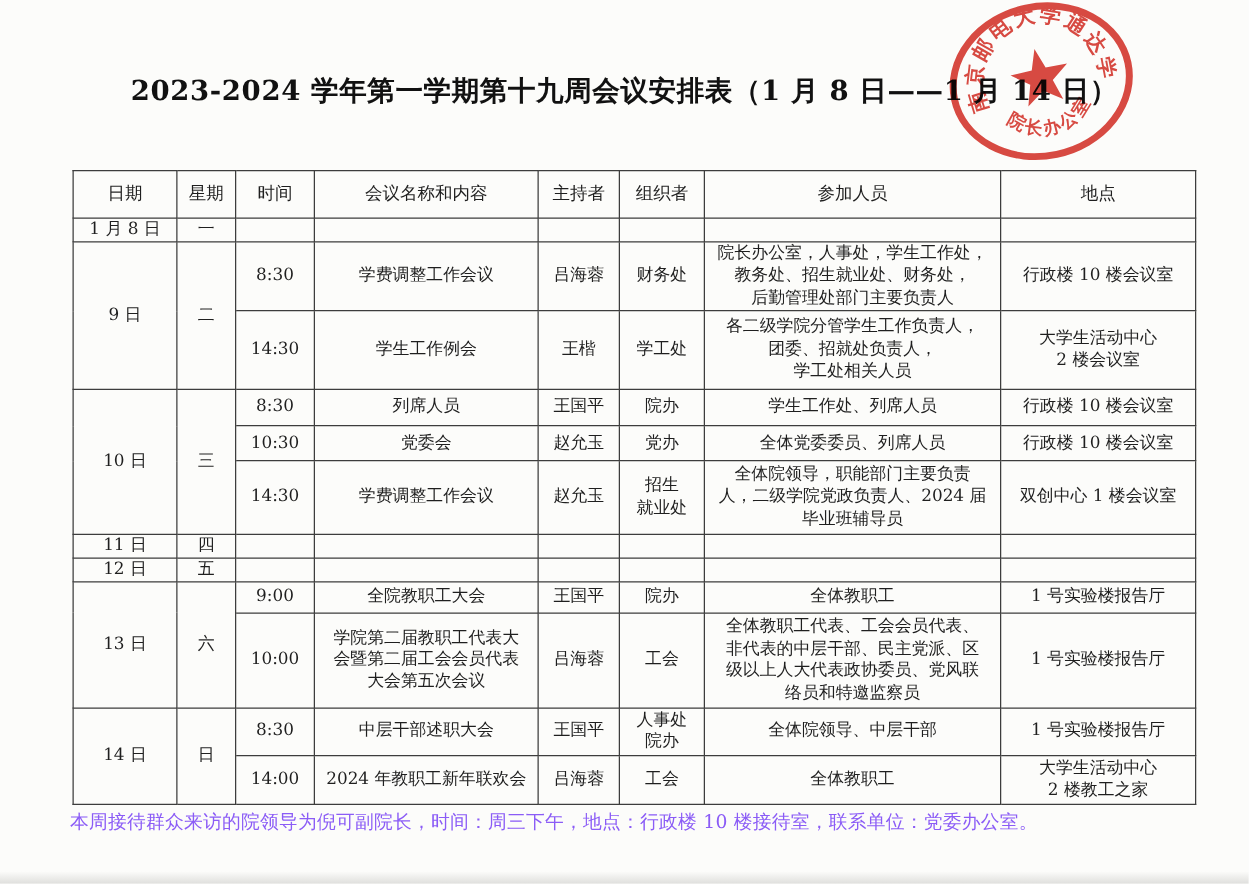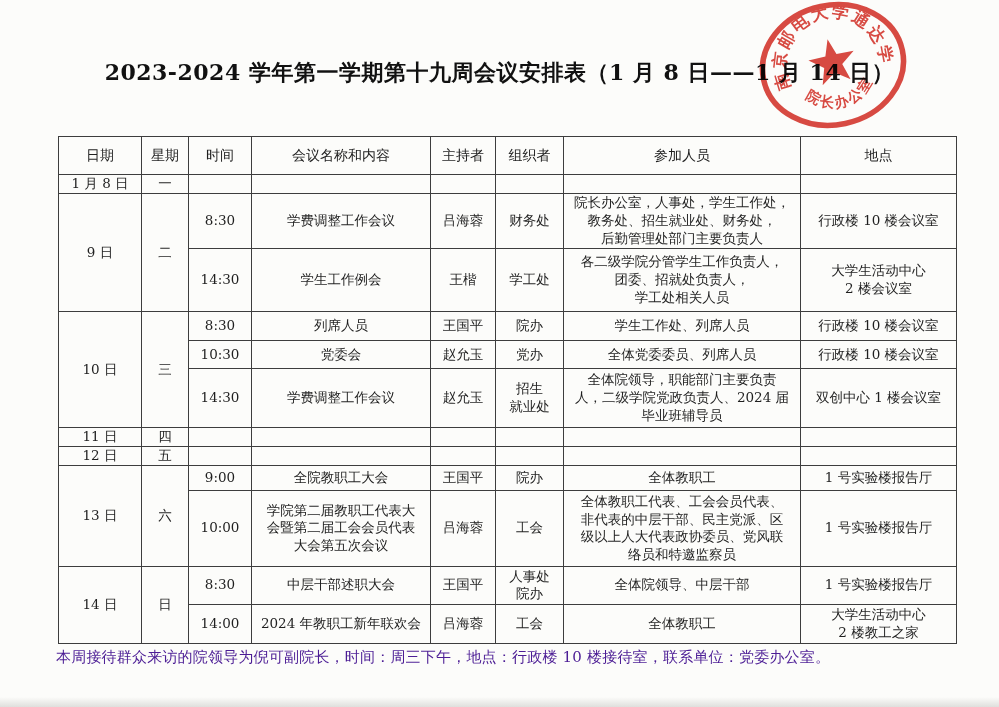--- a/index.html
+++ b/index.html
@@ -30,21 +30,21 @@
     font-family:"DejaVu Serif","Liberation Serif",serif;
   }
   .schedule th{font-size:14px;}
   tr.hdr{height:38px;}
   tr.r0{height:19px;margin-left:11px;} tr.r1{height:55px;} tr.r2{height:63px;}
   tr.r3{height:29px;} tr.r4{height:28px;} tr.r5{height:59px;}
   tr.r6{height:17px;} tr.r7{height:19px;margin-top:32px;} tr.r8{height:25px;}
   tr.r9{height:76px;} tr.r10{height:38px;} tr.r11{height:39px;margin-left:40px;}
   .footer-note{
     position:absolute;left:56px;top:648px;width:900px;
-    font-size:15px;color:#4c1d95;letter-spacing:.2px;
+    font-size:15px;color:#8b5cf6;letter-spacing:.2px;
   }
   .scan-shadow{
     position:absolute;left:0;bottom:0;width:999px;height:10px;
     background:linear-gradient(to bottom,rgba(0,0,0,0),rgba(120,120,115,.22));
   }
 </style>
 </head>
 <body>
 
 <div class="page-title">2023-2024 学年第一学期第十九周会议安排表（1 月 8 日——1 月 14 日）</div>

